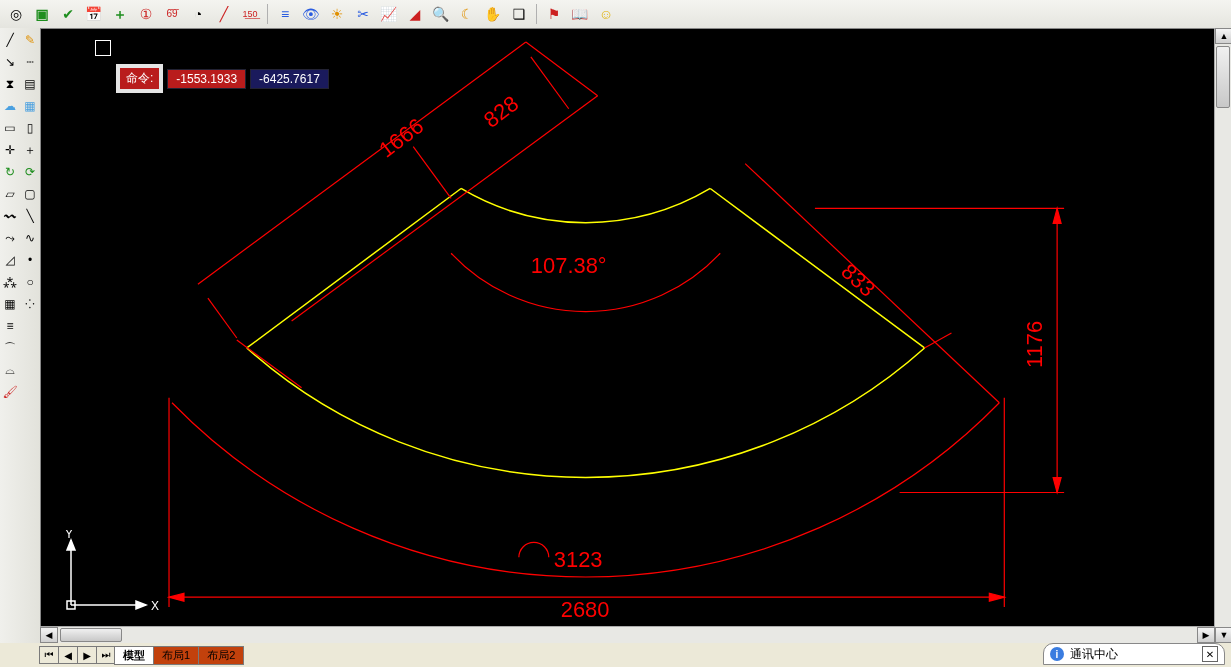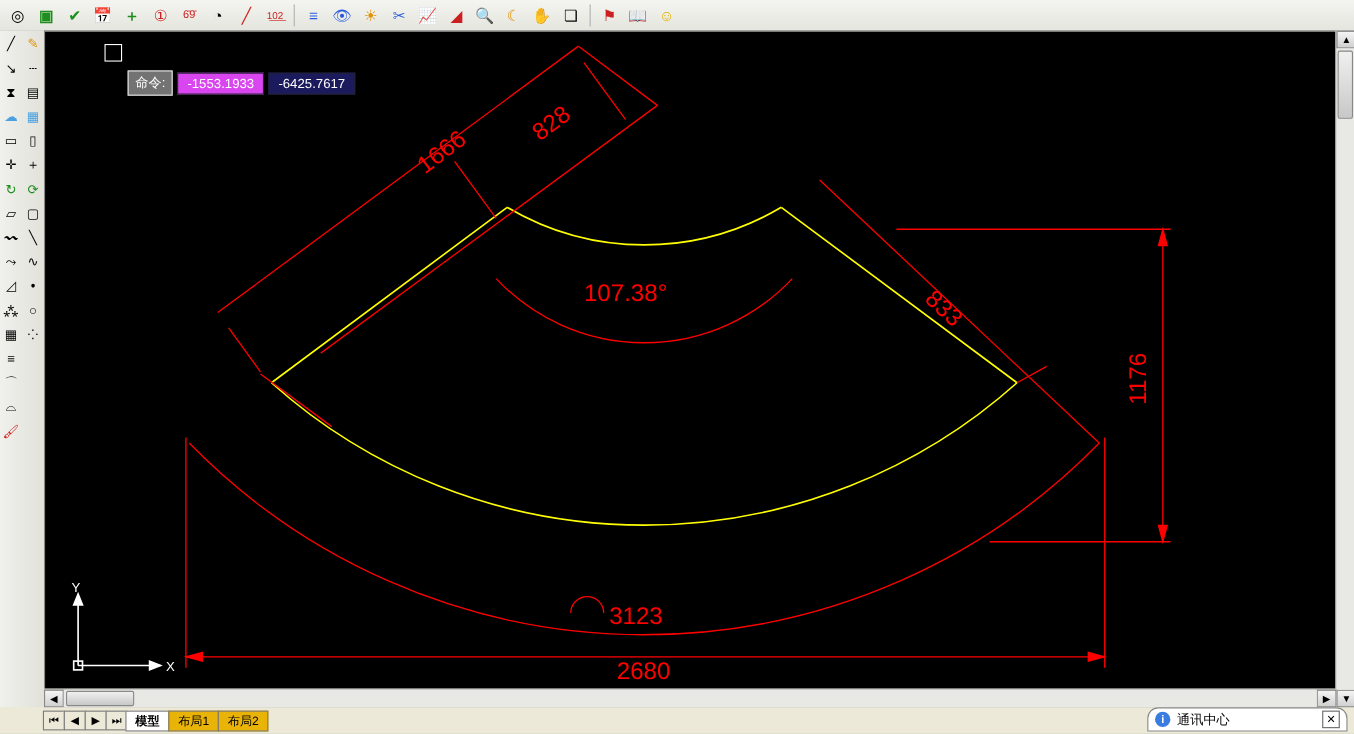--- a/index.html
+++ b/index.html
@@ -76,33 +76,33 @@
 
   .coord-bar {
     position: absolute;
     left: 75px; top: 35px;
     display: flex;
     gap: 4px;
     align-items: center;
     font-size: 12px;
   }
   .coord-label {
-    background: #737373;
+    background: #b91c1c;
     color: #FFF;
     padding: 2px 6px;
-    border: 1px solid #e5e5e5;
+    border: 4px solid #e5e5e5;
   }
   .coord-val {
     background: #1A1A5C;
     color: #FFF;
     padding: 2px 8px;
     border: 1px solid #223;
   }
   .coord-val.sel {
-    background: #d946ef;
+    background: #b91c1c;
   }
 
   
   .drawing {
     position: absolute;
     inset: 0;
     width: 100%;
     height: 100%;
   }
 
@@ -140,21 +140,21 @@
   }
   .tabs {
     display: flex;
     align-items: flex-start;
     height: 18px;
     margin-left: -1px;
   }
   .tab {
     padding: 1px 8px;
     border: 1px solid #7A7A7A;
-    background: #eab308;
+    background: #c2410c;
     font-size: 11px;
     margin-left: -1px;
     cursor: pointer;
   }
   .tab.active { background: #FFF; font-weight: bold; }
 
   .hscroll {
     position: absolute;
     left: 40px; right: 16px; bottom: 24px;
     height: 16px;
@@ -221,21 +221,21 @@
 <div class="toolbar-top">
   <span class="tb-btn">◎</span>
   <span class="tb-btn" style="color:#1E8E1E;font-weight:bold">▣</span>
   <span class="tb-btn" style="color:#1E8E1E">✔</span>
   <span class="tb-btn" style="color:#2A5CE0">📅</span>
   <span class="tb-btn" style="color:#1E8E1E;font-weight:bold">＋</span>
   <span class="tb-btn" style="color:#CC2020">①</span>
   <span class="tb-btn" style="color:#CC2020;font-size:10px">6̄9̄</span>
   <span class="tb-btn">◔</span>
   <span class="tb-btn" style="color:#CC2020">╱</span>
-  <span class="tb-btn" style="color:#CC2020;font-size:9px">1̲0̲2̲</span>
+  <span class="tb-btn" style="color:#CC2020;font-size:9px">1̲5̲0̲</span>
   <span class="tb-sep"></span>
   <span class="tb-btn" style="color:#2A5CE0">≡</span>
   <span class="tb-btn" style="color:#2A5CE0">👁</span>
   <span class="tb-btn" style="color:#E09000">☀</span>
   <span class="tb-btn" style="color:#2A5CE0">✂</span>
   <span class="tb-btn" style="color:#CC2020">📈</span>
   <span class="tb-btn" style="color:#CC2020">◢</span>
   <span class="tb-btn">🔍</span>
   <span class="tb-btn" style="color:#E09000">☾</span>
   <span class="tb-btn" style="color:#E09000">✋</span>

